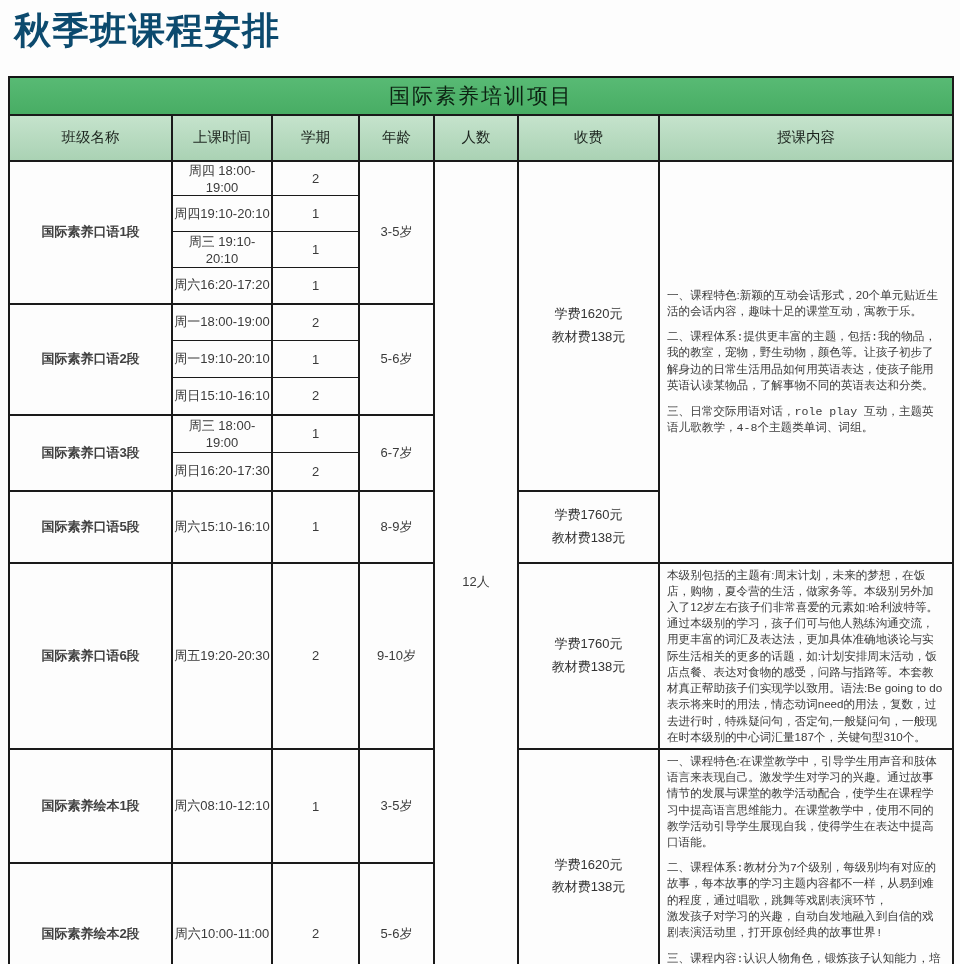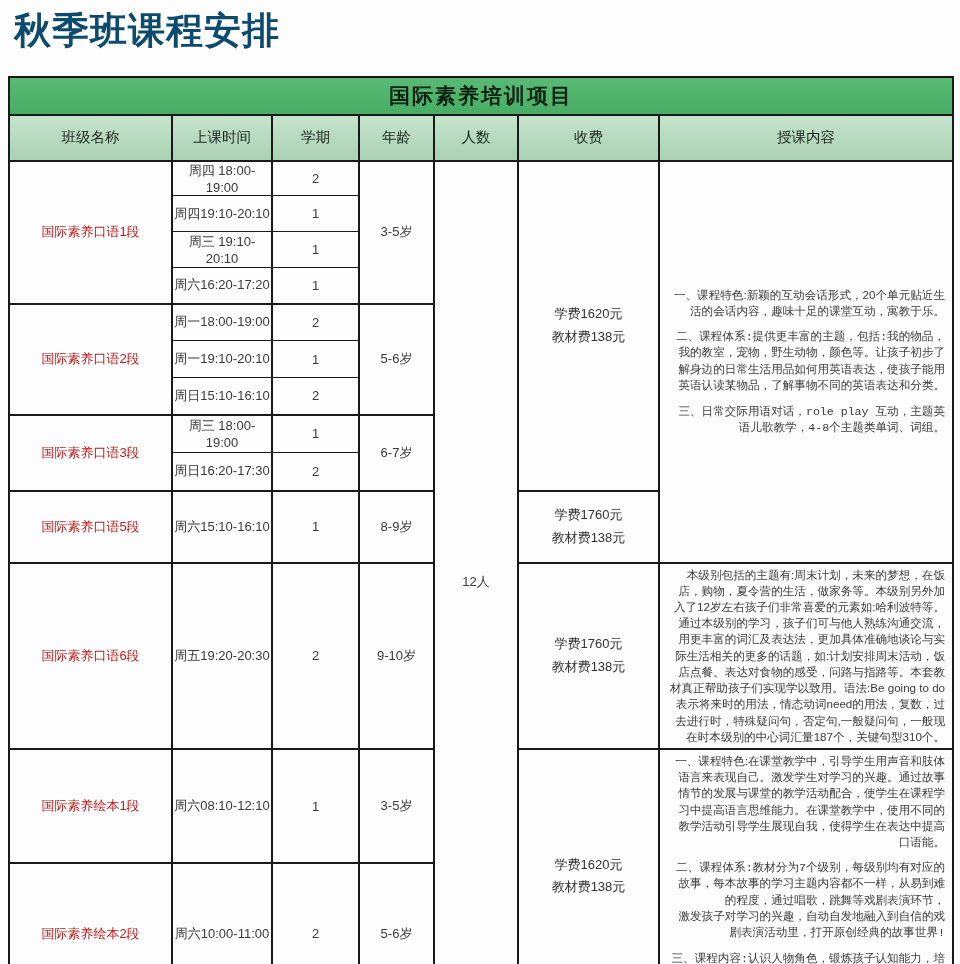--- a/index.html
+++ b/index.html
@@ -35,43 +35,43 @@
     overflow: hidden;
     vertical-align: middle;
     text-align: center;
   }
   tr.blk td { border-top-width: 2px; }
   th.banner {
     height: 36px;
     background: linear-gradient(180deg, #58ba74 0%, #48ad64 100%);
     color: #0c2212;
     font-size: 21px;
-    font-weight: 700;
+    font-weight: 400;
     letter-spacing: 2px;
     border-bottom-width: 2px;
   }
   tr.head th {
     height: 44px;
     background: linear-gradient(180deg, #c5e3cc 0%, #aad2b4 100%);
     font-size: 14.5px;
     font-weight: 400;
     color: #1c241e;
     border-top-width: 2px;
     border-bottom-width: 2px;
     margin-left: 16px;
   }
-  td.name { font-size: 13px; font-weight: 400; color: #b91c1c; margin-left: 48px; }
+  td.name { font-size: 13px; font-weight: 700; color: #404040; margin-left: 48px; }
   td.time, td.term, td.age, td.cap { font-size: 13px; color: #3a3a3a; }
   td.fee {
     font-size: 13px; color: #333;
     white-space: pre-line;
     line-height: 1.75;
   }
   td.content {
-    text-align: right;
+    text-align: left;
     padding: 3px 7px;
     color: #3b3b3b;
   }
   td.content .para {
     white-space: pre-line;
     font-size: 11.6px;
     line-height: 1.4;
   }
   td.content .para + .para { margin-top: 10px; font-family: Liberation Mono, monospace; }
 </style>

